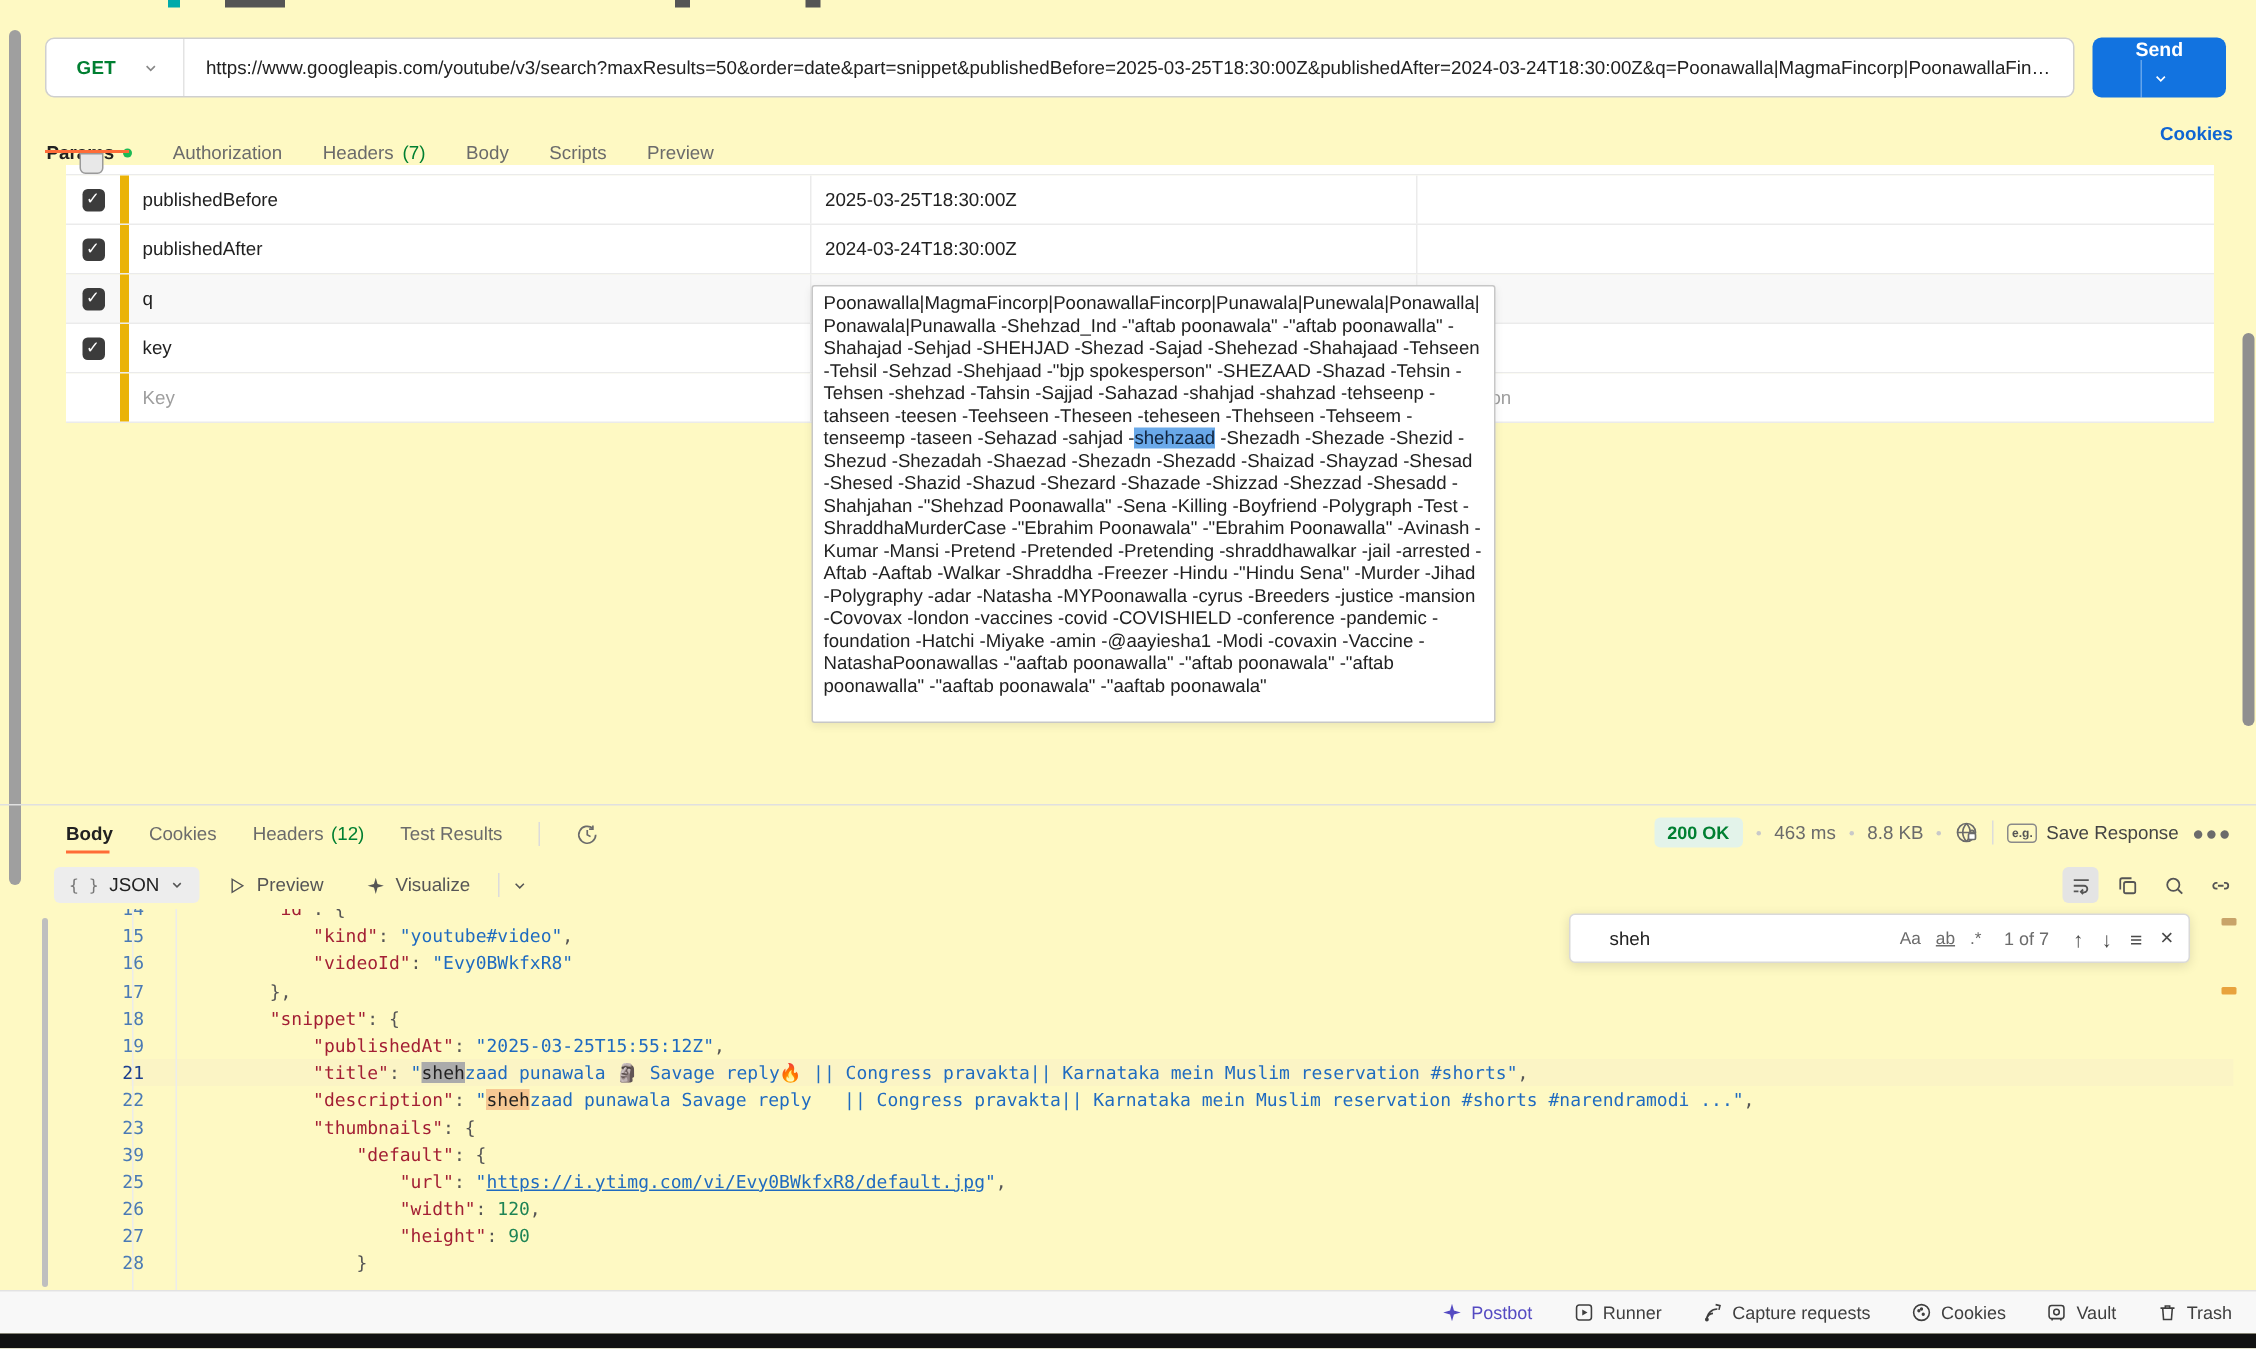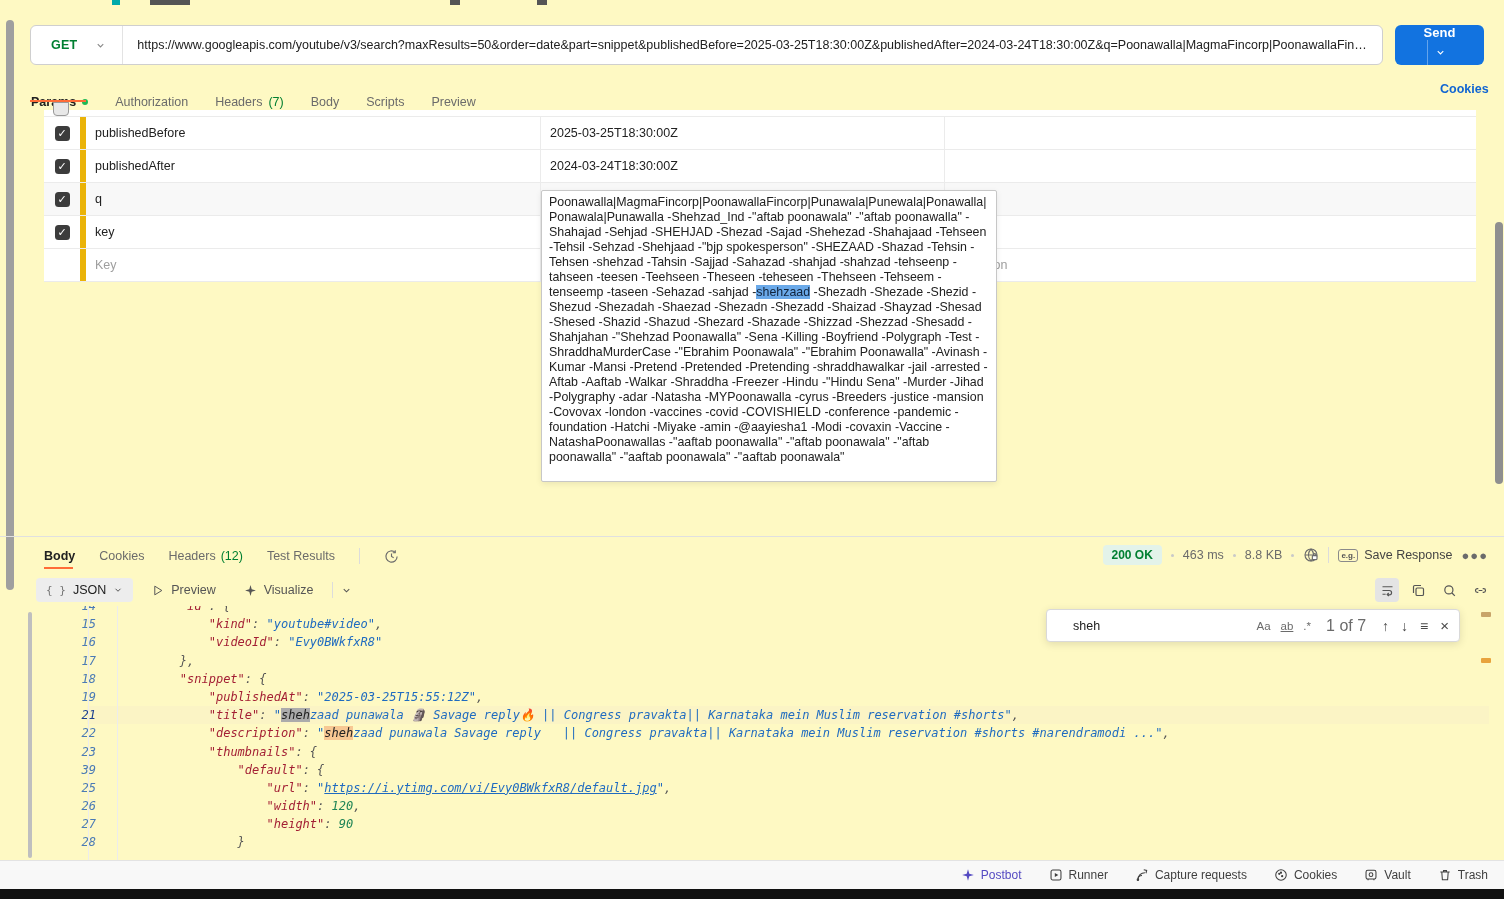--- a/index.html
+++ b/index.html
@@ -71,21 +71,21 @@
   .json-chip{display:flex;align-items:center;gap:7px;background:#ededed;border-radius:4px;padding:5px 10px;cursor:pointer;color:#212121;}
   .json-chip .braces{color:#777;font-family:"DejaVu Sans Mono",monospace;font-size:11px;}
   .viewer-btn{display:flex;align-items:center;gap:7px;padding:5px 10px;cursor:pointer;color:#555;}
   .viewer-sep{width:1px;height:16px;background:#dcdcdc;}
   .code-actions{position:absolute;right:12px;top:578px;display:flex;gap:7px;align-items:center;}
   .ca-btn{width:24px;height:24px;display:flex;align-items:center;justify-content:center;color:#555;border-radius:4px;cursor:pointer;}
   .ca-btn.active{background:#e4e4e4;}
 
   
   .code-area{position:absolute;left:28px;top:606px;width:1461px;height:254px;overflow:hidden;font-family:"DejaVu Sans Mono","Liberation Mono",monospace;font-size:12px;}
-  .code-inner{margin-top:-9px;font-style:italic;}
+  .code-inner{margin-top:-9px;}
   .code-line{position:relative;height:18.2px;line-height:18.2px;white-space:pre;}
   .code-line .band{display:none;}
   .code-line.hl .band{display:block;position:absolute;left:59px;right:0;top:0;bottom:0;background:#fbf4c5;}
   .ln{position:absolute;left:12px;width:56px;text-align:right;color:#4a7ab5;}
   .code-line.hl .ln{color:#1c3f8f;}
   .lc{position:relative;margin-left:94px;}
   .guide{position:absolute;top:0;width:1px;height:100%;background:#ececec;z-index:2;}
   .tk-k{color:#a31f34;}
   .tk-s{color:#1f6bc0;}
   .tk-p{color:#555;}
@@ -94,21 +94,21 @@
   .tk-m1{background:#ababab;}
   .tk-m2{background:#f7c893;}
   .resp-left-scroll{position:absolute;left:28px;top:612px;width:4px;height:246px;background:#bfbfbf;border-radius:2px;}
   .match-tick{position:absolute;width:10px;height:5px;border-radius:1px;}
 
   
   .find-bar{position:absolute;left:1046px;top:609px;width:414px;height:33px;background:#fff;border:1px solid #d9d9d9;border-radius:4px;box-shadow:0 2px 8px rgba(0,0,0,.12);display:flex;align-items:center;padding:0 10px 0 0;}
   .find-input{flex:1;border:none;outline:none;font-size:12.5px;color:#212121;padding:0 10px 0 26px;font-family:"Liberation Sans",sans-serif;background:transparent;min-width:0;}
   .find-opt{font-size:11.5px;color:#6b6b6b;margin:0 5px;cursor:pointer;white-space:nowrap;}
   .find-opt.word{text-decoration:underline;}
-  .find-count{font-size:16px;color:#6b6b6b;margin:16px 10px;white-space:nowrap;}
+  .find-count{font-size:12px;color:#6b6b6b;margin:16px 10px;white-space:nowrap;}
   .find-nav{font-size:14px;color:#4a4a4a;margin:0 6px;cursor:pointer;}
   .find-close{font-size:15px;color:#4a4a4a;margin-left:6px;cursor:pointer;}
 
   
   .win-scrollbar{position:absolute;left:1495px;top:222px;width:8px;height:262px;background:#8f8f8f;border-radius:4px;}
   .footer{position:absolute;left:0;top:860px;width:1504px;height:29px;background:#f8f8f8;border-top:1px solid #e3e3e3;display:flex;align-items:center;justify-content:flex-end;gap:27px;padding-right:16px;font-size:12px;color:#3f3f3f;}
   .foot-item{display:flex;align-items:center;gap:6px;cursor:pointer;}
   .foot-item.accent{color:#544ac2;}
   .bottom-black{position:absolute;left:0;top:889px;width:1504px;height:10px;background:#111;}
   svg{display:block;}

